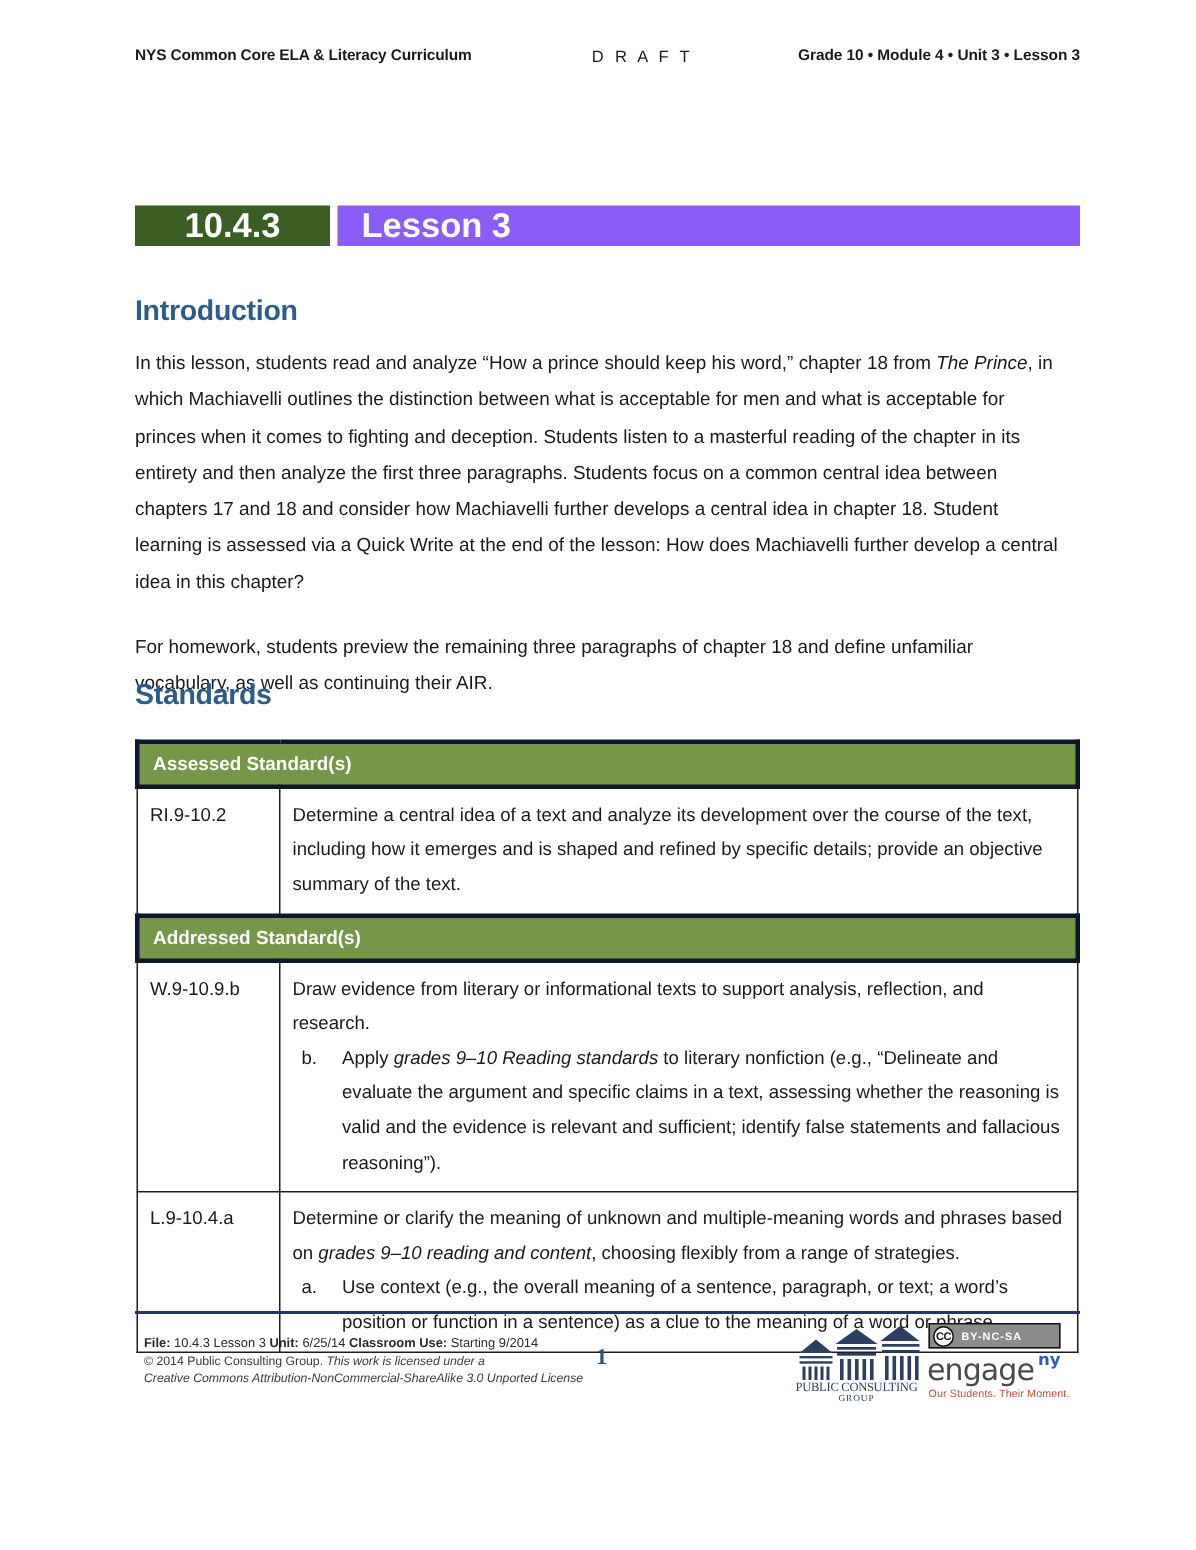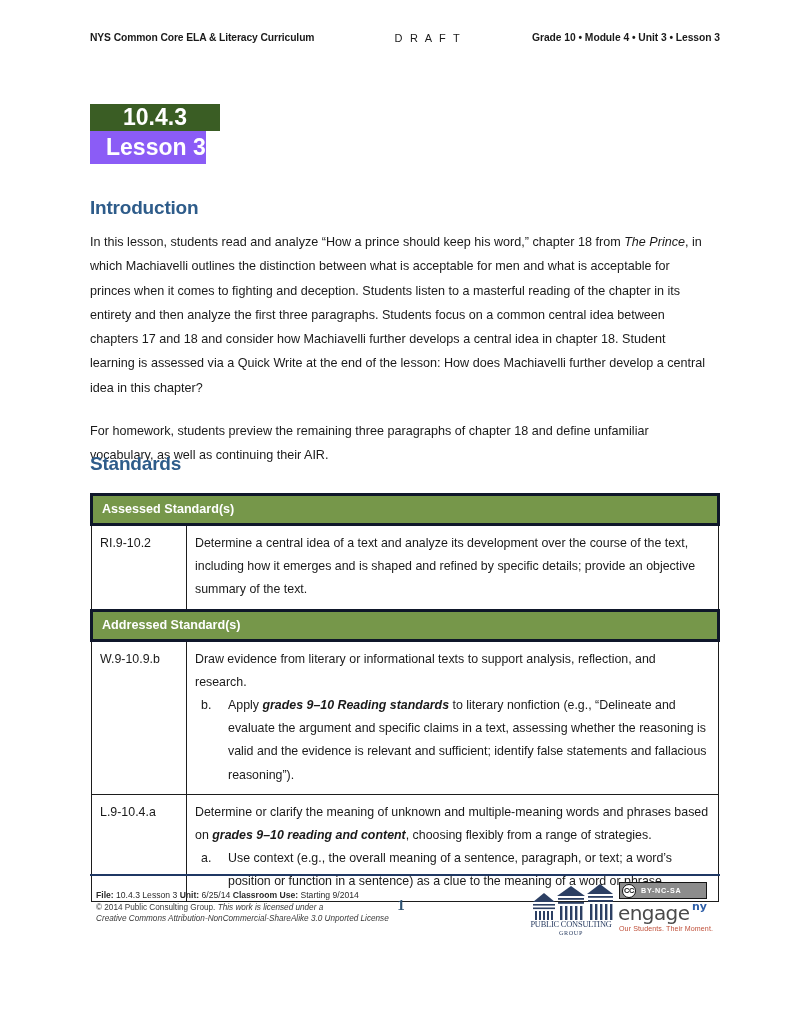--- a/index.html
+++ b/index.html
@@ -56,22 +56,21 @@
   }
 
   
   .banner {
     position: absolute;
     left: 90px;
     top: 104px;
     width: 630px;
     height: 60px;
     display: flex;
-    align-items: flex-start;
-    flex-direction: column;
+    align-items: flex-end;
   }
   .banner-num {
     width: 130px;
     background: #3a5d24;
     color: #ffffff;
     font-size: 23px;
     font-weight: bold;
     display: flex;
     align-items: center;
     justify-content: center;
@@ -144,21 +143,21 @@
   }
   .std-table tr.grp td {
     background: #76974a;
     color: #ffffff;
     font-weight: bold;
     border: 3px solid #0f172a;
     padding: 3px 9px 4px 9px;
     line-height: 20px;
     font-size: 12.6px;
   }
-  .std-table i { font-style: italic; font-weight: bold; }
+  .std-table i { font-style: italic; }
   .sub-list {
     margin: 0;
     padding: 0;
     list-style: none;
   }
   .sub-list li {
     position: relative;
     padding-left: 33px;
     line-height: 23.2px;
   }

